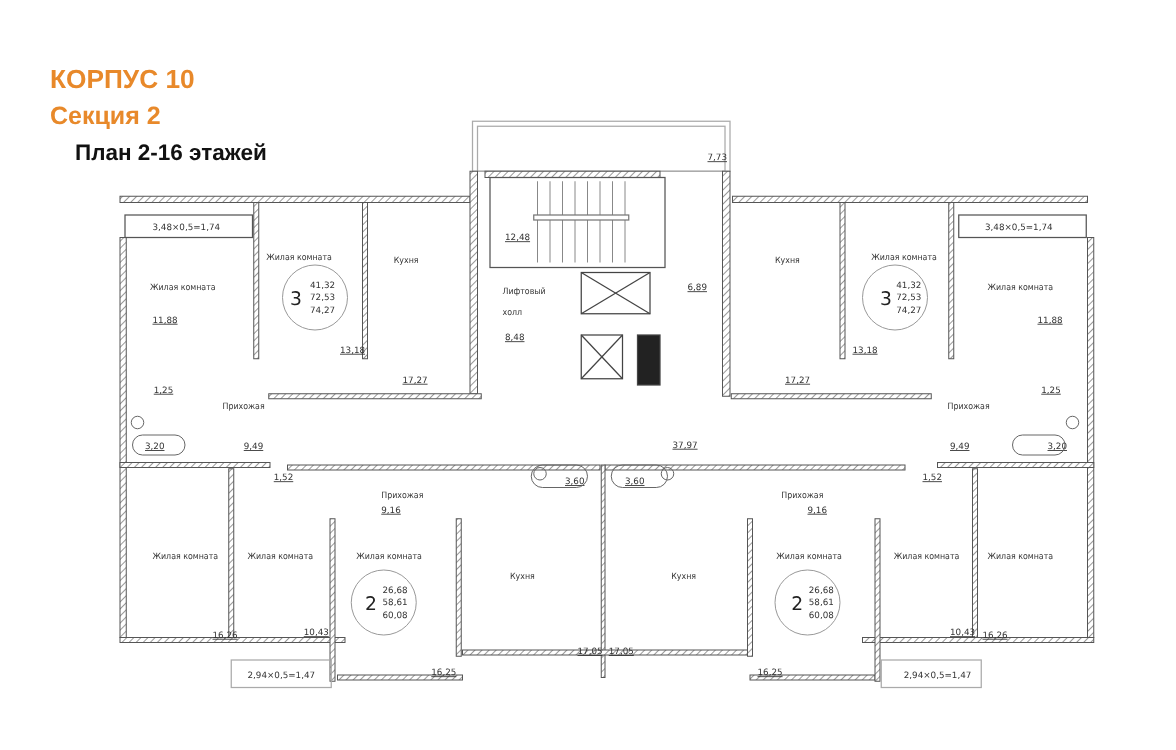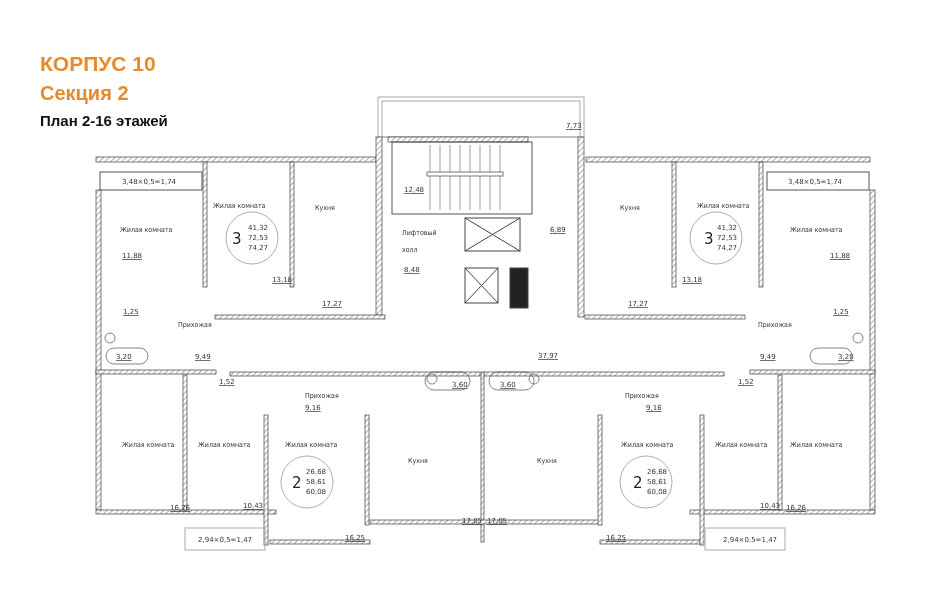--- a/index.html
+++ b/index.html
@@ -1,20 +1,20 @@
 <!DOCTYPE html>
 <html><head>
 <meta charset="utf-8">
 <style>
   html,body{margin:0;padding:0;background:#fff;}
   body{width:941px;height:600px;position:relative;overflow:hidden;font-family:"Liberation Sans","DejaVu Sans",sans-serif;}
   .title{position:absolute;left:40px;font-weight:bold;}
   .t1{top:52px;font-size:21px;color:#e8892a;}
   .t2{top:82px;font-size:20px;color:#e8892a;}
-  .t3{top:112px;font-size:15px;color:#111;}
+  .t3{top:112px;font-size:18px;color:#111;margin-left:20px;}
   svg{position:absolute;left:0;top:0;}
   .lbl{font-family:"DejaVu Sans Condensed","DejaVu Sans",sans-serif;font-size:7px;fill:#333;}
   .num{font-family:"DejaVu Sans",sans-serif;font-size:7px;fill:#333;text-decoration:underline;}
   .rooms{font-family:"DejaVu Sans",sans-serif;font-size:15px;fill:#222;}
   .area{font-family:"DejaVu Sans",sans-serif;font-size:7px;fill:#333;}
 </style>
 </head>
 <body>
 
 <div class="title t1">КОРПУС 10</div>

